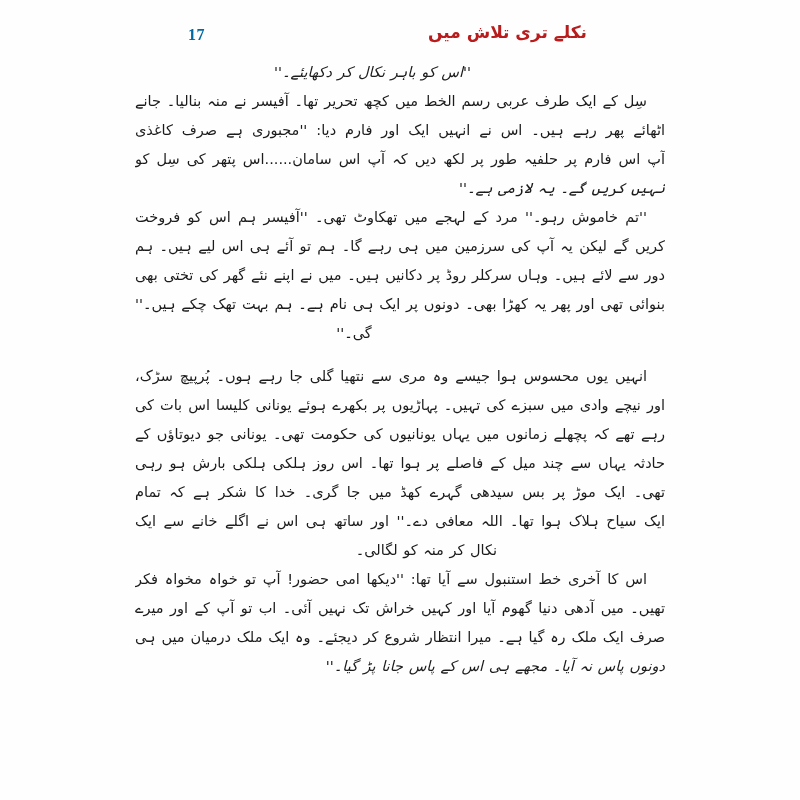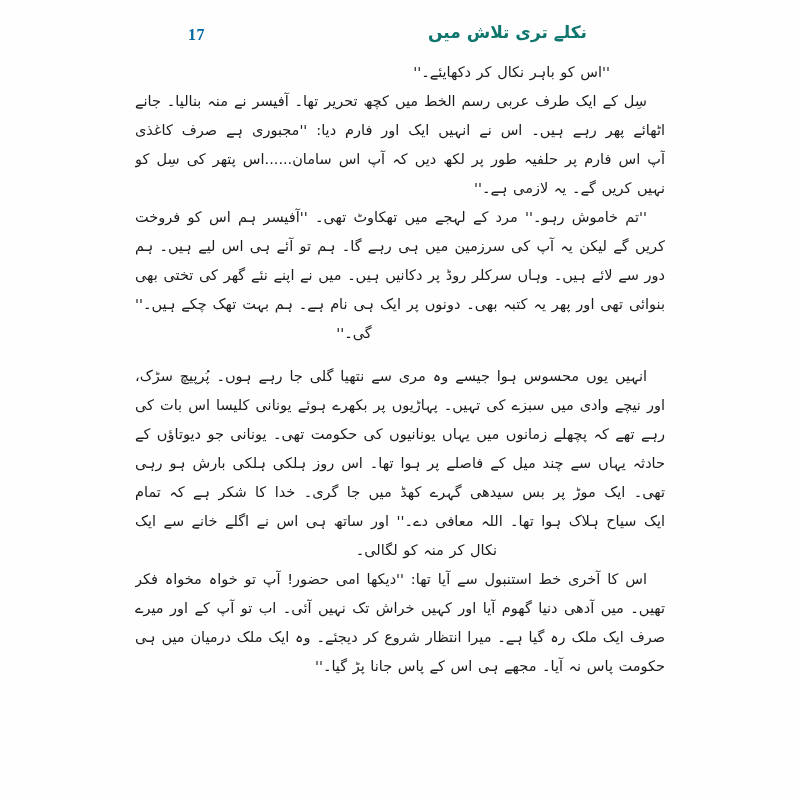--- a/index.html
+++ b/index.html
@@ -19,21 +19,21 @@
     font-family: "DejaVu Sans", sans-serif;
     direction: rtl;
   }
   
   #running-title {
     position: absolute;
     top: 22px;
     right: 213px;
     font-size: 17px;
     font-weight: 700;
-    color: #0f766e;
+    color: #b91c1c;
     white-space: nowrap;
   }
   
   #page-number {
     position: absolute;
     top: 26px;
     left: 188px;
     direction: ltr;
     font-family: "Liberation Serif", serif;
     font-weight: 700;
@@ -64,24 +64,26 @@
     text-align: justify;
     text-align-last: justify;
     text-indent: 18px;
   }
   .r-para-start-end {
     text-align: right;
     text-indent: 14px;
   }
   .r-para-end {
     text-align: right;
+    font-style: italic;
   }
   .r-dialogue-indent {
-    text-align: right;
+    text-align: center;
     padding-right: 55px;
+    font-style: italic;
   }
   .r-hanging-word {
     text-align: center;
     padding-right: 92px;
   }
   .r-trailing-center {
     text-align: right;
     padding-right: 168px;
   }
   .gap {
@@ -96,27 +98,27 @@
   <div id="page-number">17</div>
   <div id="body-text">
       <div class="line r-dialogue-indent">''اس کو باہر نکال کر دکھایئے۔''</div>
       <div class="line r-para-start">سِل کے ایک طرف عربی رسم الخط میں کچھ تحریر تھا۔ آفیسر نے منہ بنالیا۔ جانے کیا چیز</div>
       <div class="line r-full">اٹھائے پھر رہے ہیں۔ اس نے انہیں ایک اور فارم دیا: ''مجبوری ہے صرف کاغذی کارروائی۔</div>
       <div class="line r-full">آپ اس فارم پر حلفیہ طور پر لکھ دیں کہ آپ اس سامان......اس پتھر کی سِل کو ترکی میں فروخت</div>
       <div class="line r-para-end">نہیں کریں گے۔ یہ لازمی ہے۔''</div>
       <div class="line r-para-start">''تم خاموش رہو۔'' مرد کے لہجے میں تھکاوٹ تھی۔ ''آفیسر ہم اس کو فروخت نہیں</div>
       <div class="line r-full">کریں گے لیکن یہ آپ کی سرزمین میں ہی رہے گا۔ ہم تو آئے ہی اس لیے ہیں۔ ہم اسے بڑی</div>
       <div class="line r-full">دور سے لائے ہیں۔ وہاں سرکلر روڈ پر دکانیں ہیں۔ میں نے اپنے نئے گھر کی تختی بھی وہیں سے</div>
-      <div class="line r-full">بنوائی تھی اور پھر یہ کتبہ بھی۔ دونوں پر ایک ہی نام ہے۔ ہم بہت تھک چکے ہیں۔''</div>
+      <div class="line r-full">بنوائی تھی اور پھر یہ کھڑا بھی۔ دونوں پر ایک ہی نام ہے۔ ہم بہت تھک چکے ہیں۔''</div>
       <div class="line r-hanging-word">گی۔''</div>
       <div class="line r-para-start gap">انہیں یوں محسوس ہوا جیسے وہ مری سے نتھیا گلی جا رہے ہوں۔ پُرپیچ سڑک، ہوا میں خنکی</div>
       <div class="line r-full">اور نیچے وادی میں سبزے کی تہیں۔ پہاڑیوں پر بکھرے ہوئے یونانی کلیسا اس بات کی غمازی کر</div>
       <div class="line r-full">رہے تھے کہ پچھلے زمانوں میں یہاں یونانیوں کی حکومت تھی۔ یونانی جو دیوتاؤں کے پجاری تھے۔</div>
       <div class="line r-full">حادثہ یہاں سے چند میل کے فاصلے پر ہوا تھا۔ اس روز ہلکی ہلکی بارش ہو رہی تھی اور دھند بھی</div>
       <div class="line r-full">تھی۔ ایک موڑ پر بس سیدھی گہرے کھڈ میں جا گری۔ خدا کا شکر ہے کہ تمام مسافر بچ گئے صرف</div>
       <div class="line r-full">ایک سیاح ہلاک ہوا تھا۔ اللہ معافی دے۔'' اور ساتھ ہی اس نے اگلے خانے سے ایک بوتل</div>
       <div class="line r-trailing-center">نکال کر منہ کو لگالی۔</div>
       <div class="line r-para-start">اس کا آخری خط استنبول سے آیا تھا: ''دیکھا امی حضور! آپ تو خواہ مخواہ فکر کرتی</div>
       <div class="line r-full">تھیں۔ میں آدھی دنیا گھوم آیا اور کہیں خراش تک نہیں آئی۔ اب تو آپ کے اور میرے درمیان</div>
       <div class="line r-full">صرف ایک ملک رہ گیا ہے۔ میرا انتظار شروع کر دیجئے۔ وہ ایک ملک درمیان میں ہی رہا۔ وہ تو</div>
-      <div class="line r-para-end">حکومت پاس نہ آیا۔ مجھے ہی اس کے پاس جانا پڑ گیا۔''</div>
+      <div class="line r-para-end">دونوں پاس نہ آیا۔ مجھے ہی اس کے پاس جانا پڑ گیا۔''</div>
     </div>
 </div>
 
 </body></html>

